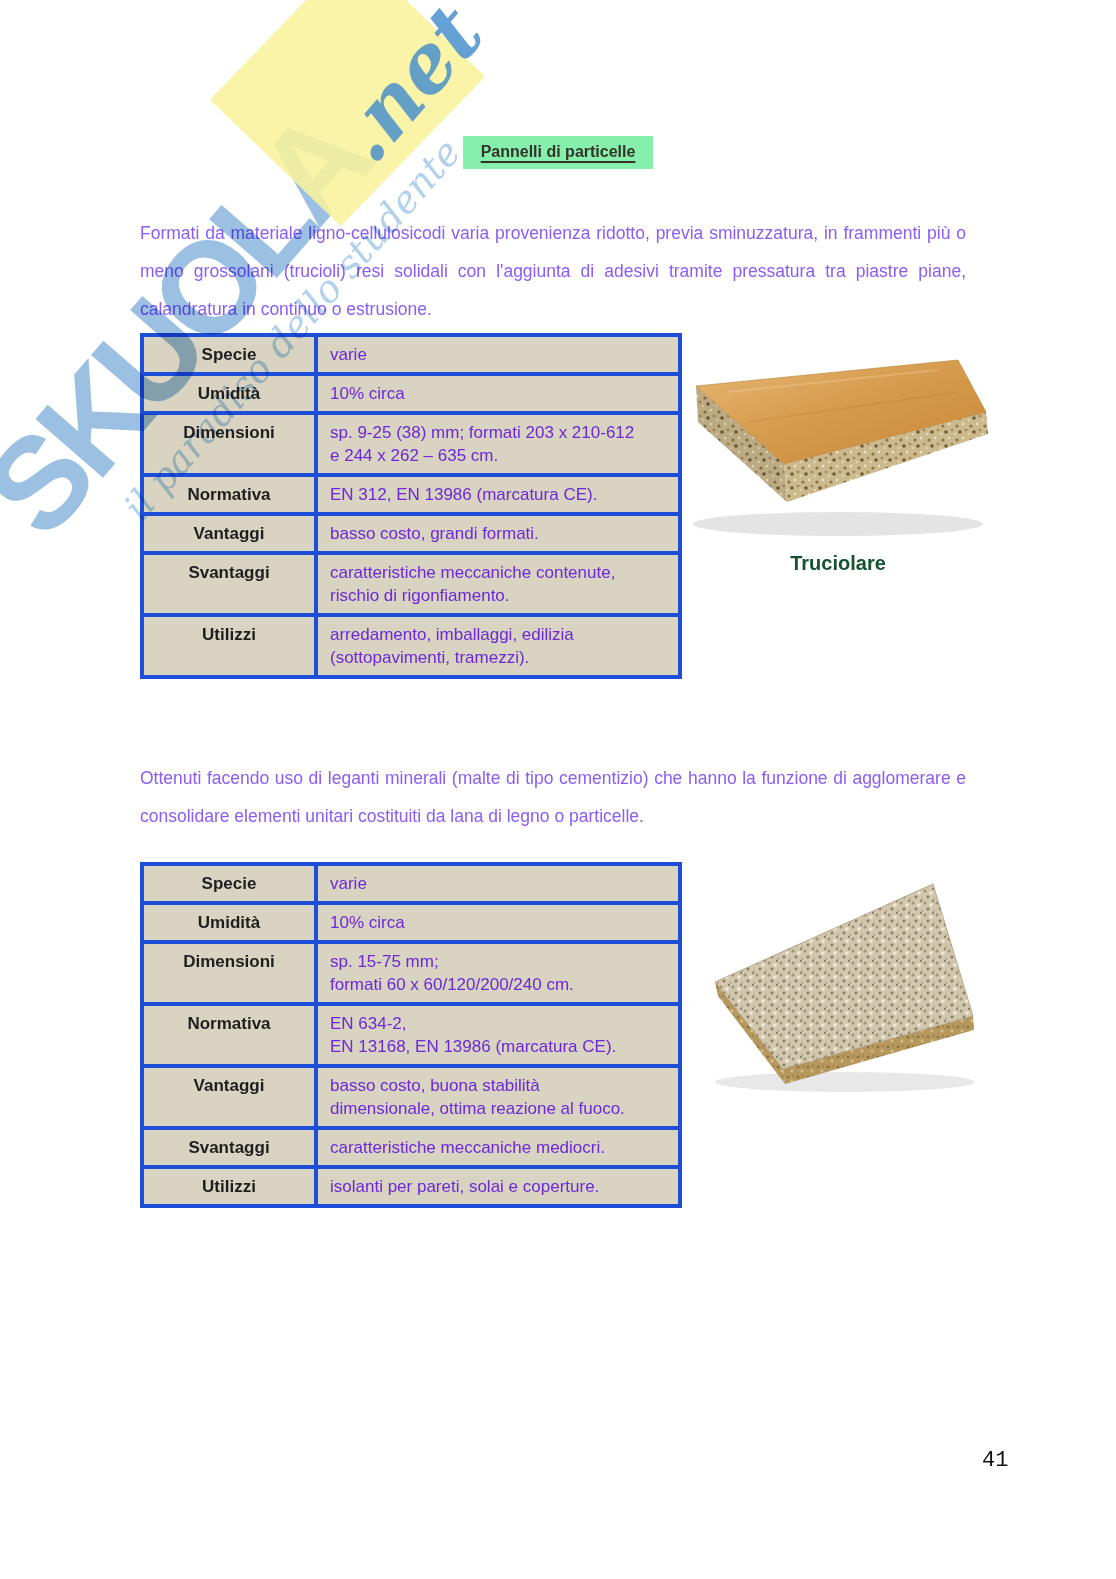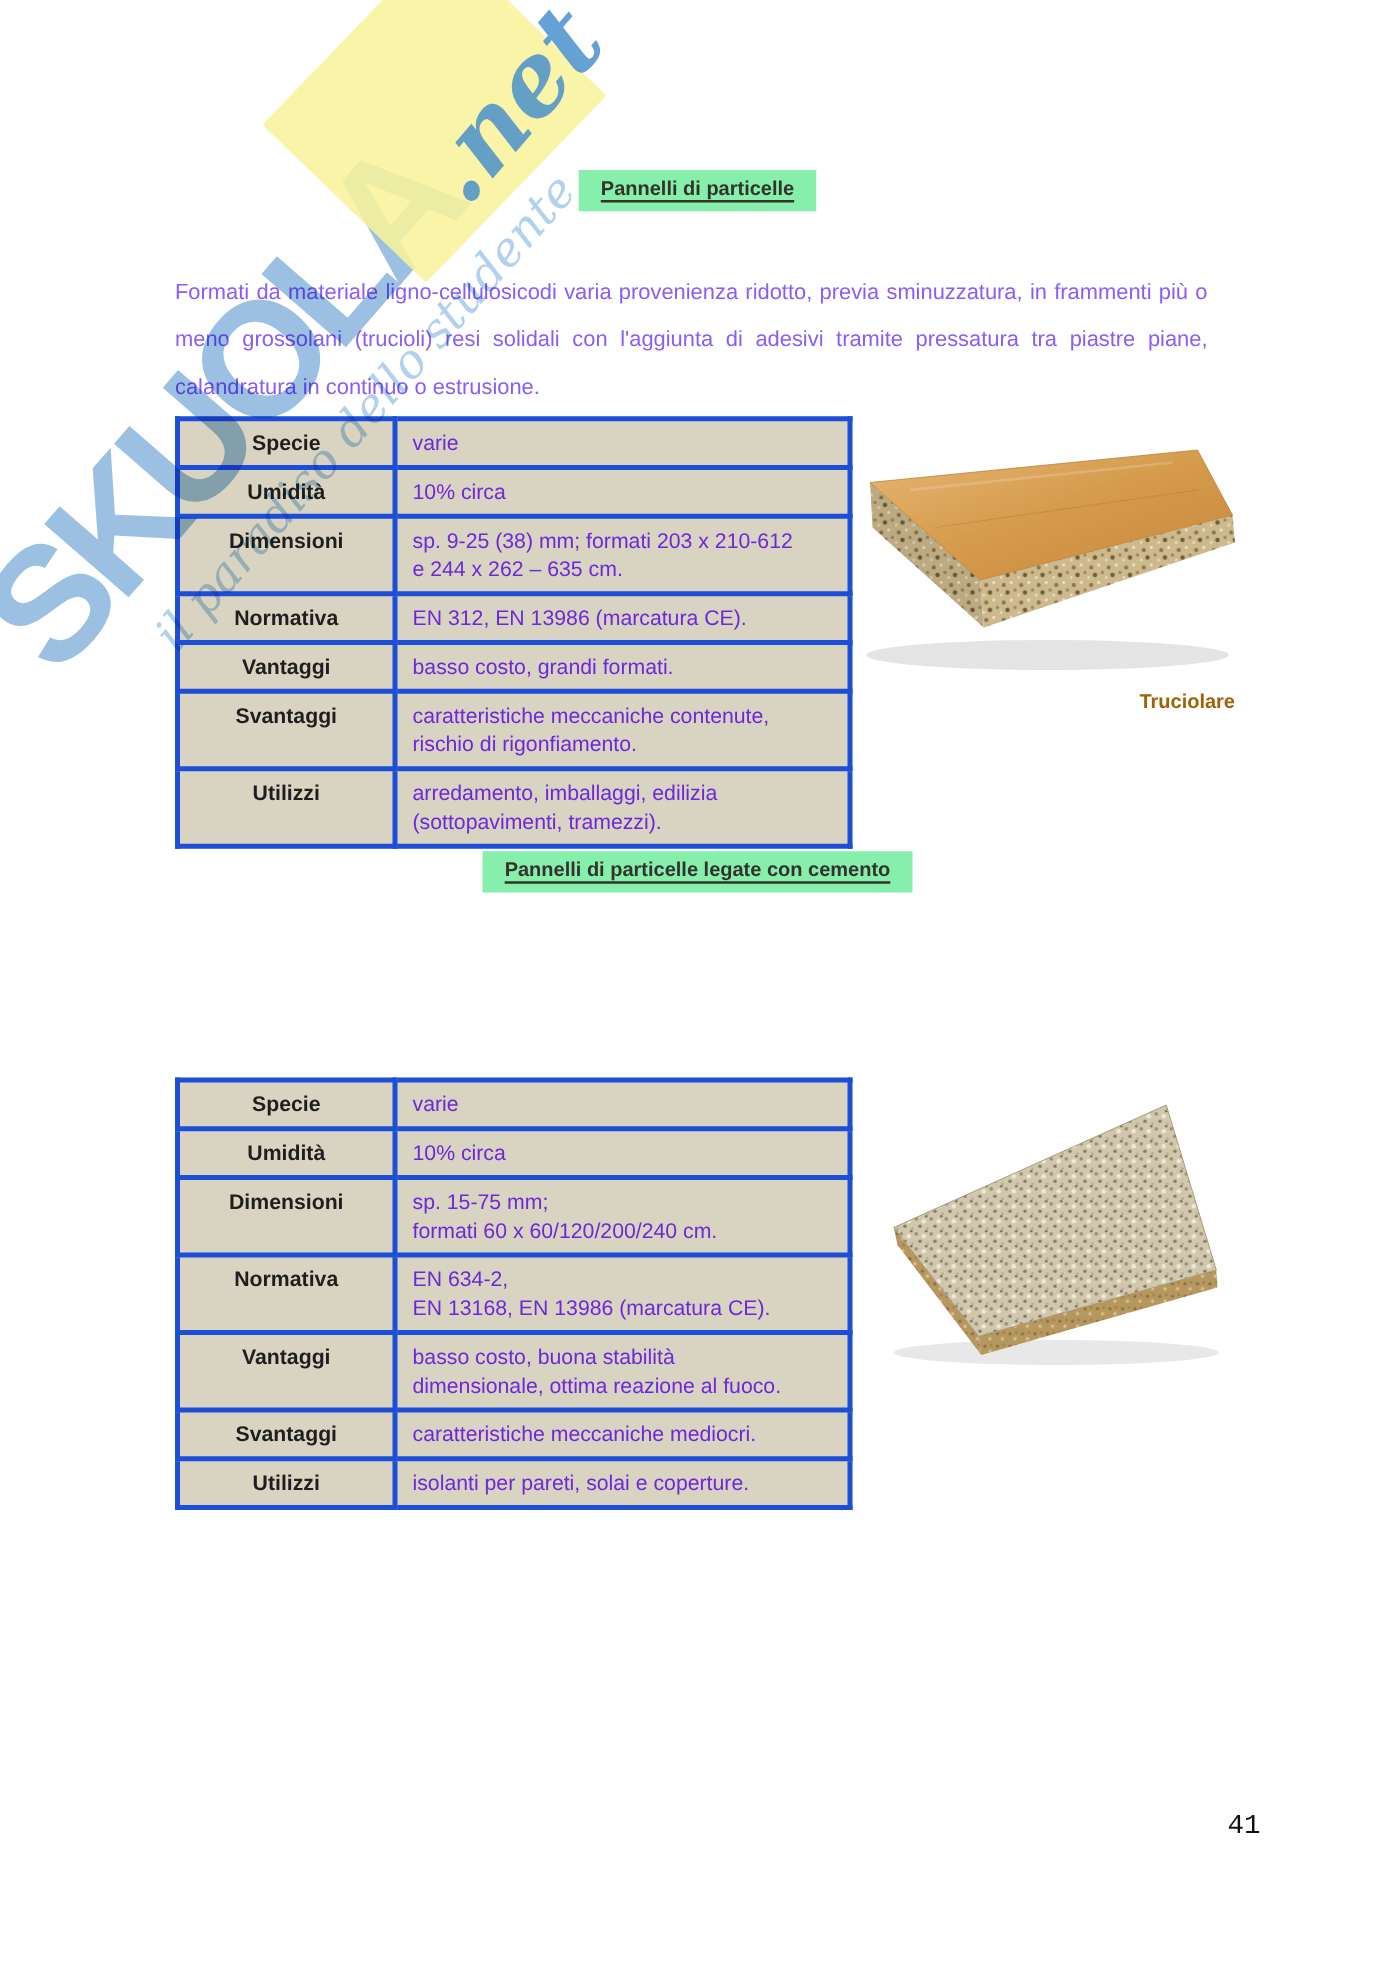--- a/index.html
+++ b/index.html
@@ -30,21 +30,21 @@
   #table1{top:333px;}
   #table2{top:862px;}
   .spec-table td{border:4px solid #1d4ed8;background:#d9d3c2;vertical-align:top;}
   .spec-table td.lbl{width:158px;text-align:center;font-weight:bold;color:#1e1e1e;padding:6px 6px;}
   .spec-table td.val{padding:6px 12px;white-space:pre-line;color:#6d28d9;}
 
   
   .figure{position:absolute;}
   #figure1{left:688px;top:352px;width:300px;}
   #figure2{left:695px;top:864px;width:285px;}
-  .fig-caption{margin-top:4px;text-align:right;font-size:16px;font-weight:bold;color:#a16207;}
+  .fig-caption{margin-top:4px;text-align:center;font-size:20px;font-weight:bold;color:#14532d;}
 
   
   .page-number{position:absolute;left:982px;top:1448px;font-family:"Liberation Mono",monospace;font-size:22px;color:#111111;}
 </style>
 </head>
 <body>
 
 <div class="page">
 
   <div class="title-wrap" id="title1">
@@ -110,24 +110,22 @@
       <polygon points="8,34 96,112 99,150 10,70" fill="url(#chips)"></polygon>
       <polygon points="8,34 96,112 99,150 10,70" fill="#000000" opacity="0.08"></polygon>
       <polygon points="96,112 298,60 300,82 99,150" fill="url(#chips)"></polygon>
       <polygon points="8,34 270,8 298,60 96,112" fill="url(#woodg)" stroke="#b87f33" stroke-width="0.6"></polygon>
       <path d="M40,40 L250,18" stroke="#ffffff" stroke-width="2" opacity="0.18" fill="none"></path>
       <path d="M60,70 L270,40" stroke="#8a5c20" stroke-width="1" opacity="0.2" fill="none"></path>
     </svg>
     <div class="fig-caption">Truciolare</div>
   </div>
 
-  <div class="title-wrap" id="title2">
-    <span class="hl-title">Pannelli di particelle legate con cemento</span>
-  </div>
 
+  <p class="para" id="para2">Ottenuti facendo uso di leganti minerali (malte di tipo cementizio) che hanno la funzione di agglomerare e consolidare elementi unitari costituiti da lana di legno o particelle.</p>
 
   <table class="spec-table" id="table2">
     <tbody>
       <tr>
         <td class="lbl">Specie</td>
         <td class="val">varie</td>
       </tr>
       <tr>
         <td class="lbl">Umidità</td>
         <td class="val">10% circa</td>

